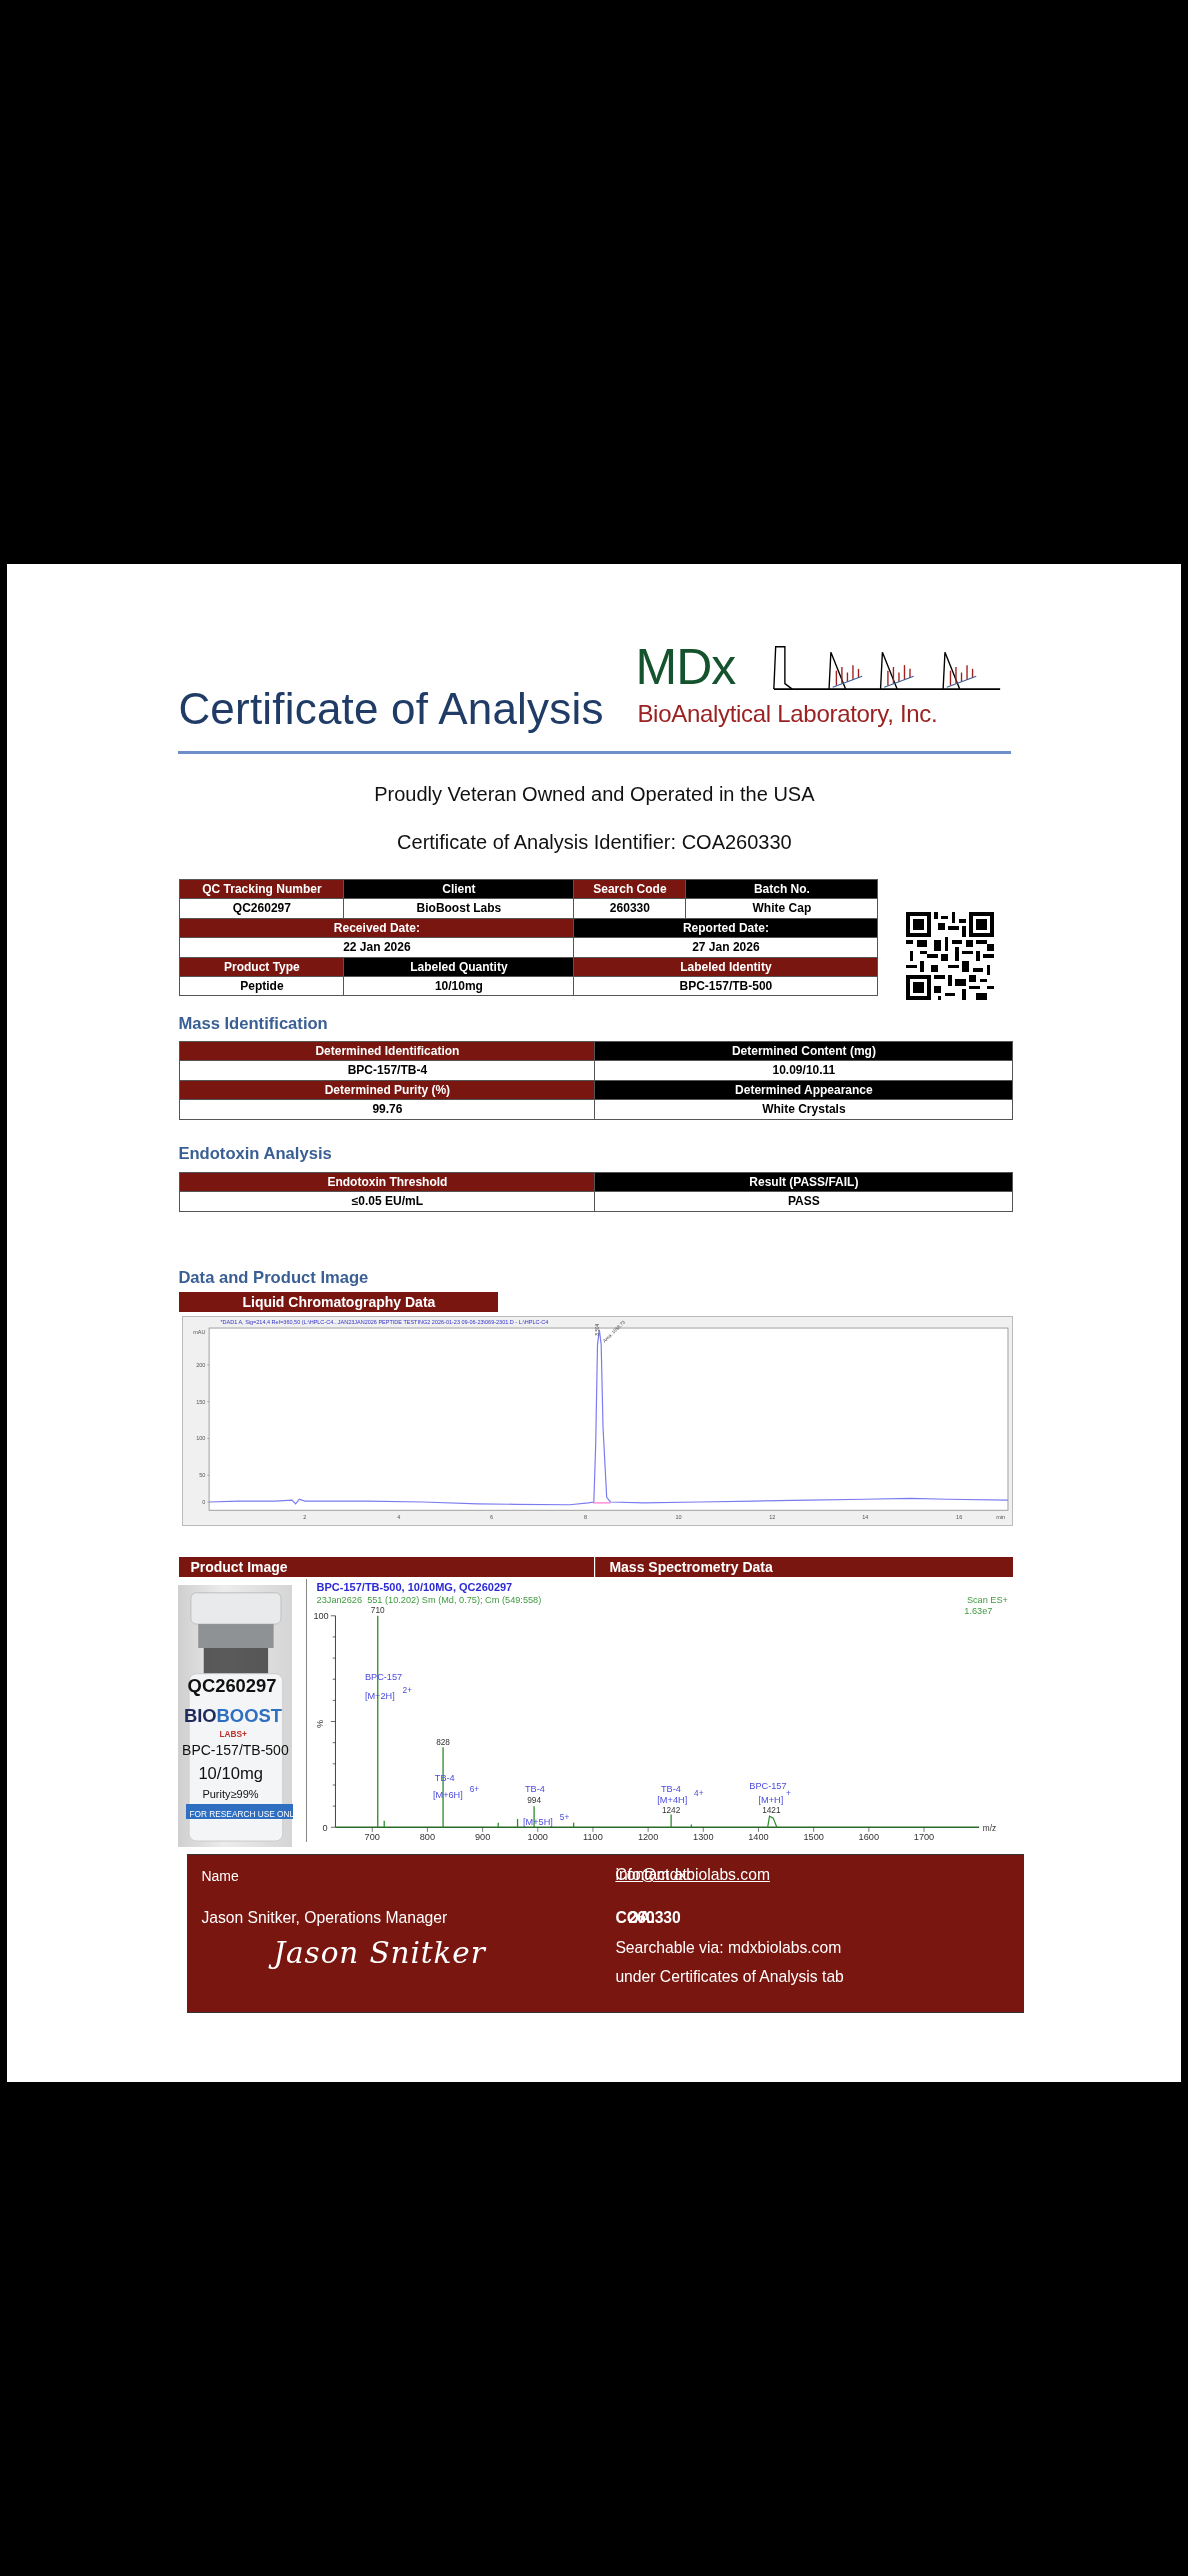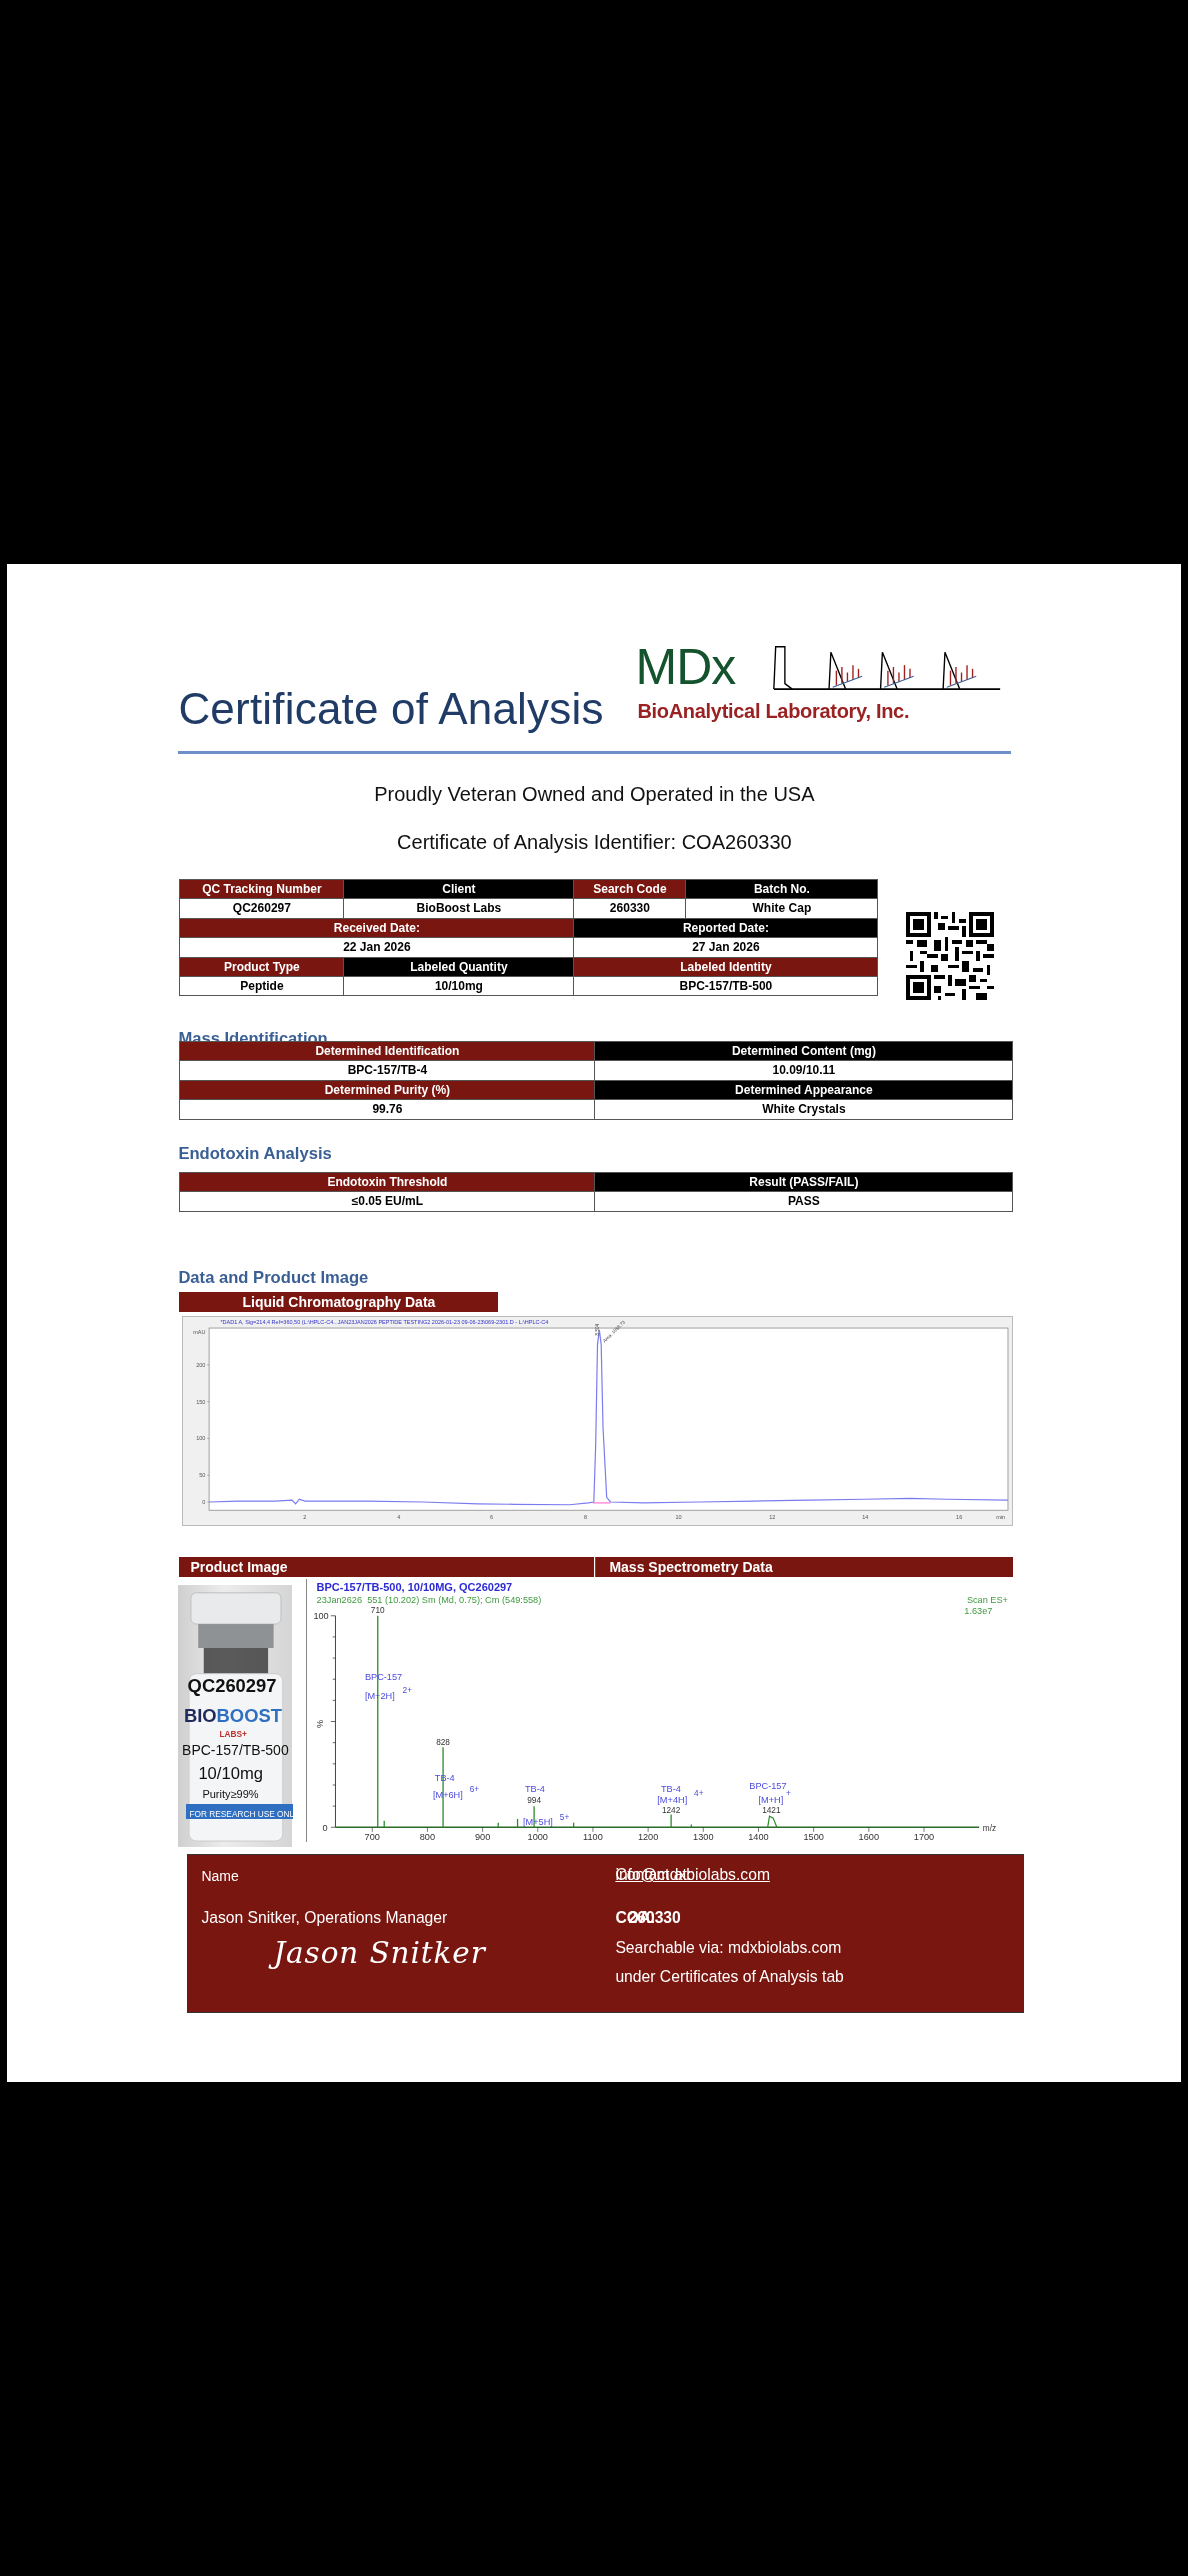--- a/index.html
+++ b/index.html
@@ -5,21 +5,21 @@
   html, body { margin:0; padding:0; }
   body { width:1188px; height:2576px; background:#000; position:relative; overflow:hidden;
          font-family:"Liberation Sans", sans-serif; }
   .page { position:absolute; left:7.4px; top:564px; width:1174px; height:1518px; background:#fff; }
   .abs { position:absolute; }
 
   
   .coa-title { position:absolute; left:171px; top:120px; font-size:44px; color:#1f3b66;
                font-family:"Liberation Sans", sans-serif; letter-spacing:0.2px; white-space:nowrap; }
   .logo-mdx { position:absolute; left:628px; top:74px; font-size:50px; color:#14532d; white-space:nowrap; letter-spacing:-0.9px; }
-  .logo-sub { position:absolute; left:630px; top:136px; font-size:20px; color:#9b2222; white-space:nowrap; font-weight:bold; letter-spacing:-0.3px; }
+  .logo-sub { position:absolute; left:630px; top:136px; font-size:24px; color:#9b2222; white-space:nowrap; font-weight:normal; letter-spacing:-0.3px; }
   .logo-graph { position:absolute; left:765px; top:79px; width:230px; height:48px; }
   .hr-line { position:absolute; left:171px; top:187px; width:833px; height:2.8px; background:#6f8fc8; }
 
   .tagline, .identifier { position:absolute; left:0; width:1174px; text-align:center; font-size:20px; color:#111; }
   .tagline { top:219px; }
   .identifier { top:267px; }
 
   
   table.grid { position:absolute; border-collapse:collapse; table-layout:fixed; font-family:"Liberation Sans", sans-serif; }
   table.grid td { border:0.9px solid #555; text-align:center; font-size:12px; font-weight:bold; height:18.4px; padding:0; line-height:18.4px; white-space:nowrap; overflow:hidden; }
@@ -177,21 +177,21 @@
         <rect x="8" y="21" width="2" height="2"></rect>
         <rect x="11" y="23" width="3" height="1"></rect>
         <rect x="16" y="22" width="1" height="3"></rect>
       <rect x="18" y="21" width="3" height="1"></rect>
         <rect x="20" y="23" width="3" height="2"></rect>
         <rect x="23" y="21" width="2" height="1"></rect>
         <rect x="9" y="24" width="1" height="1"></rect>
     </g>
   </svg>
 
-  <div class="section-title" style="top:450px;margin-top:15px;">Mass Identification</div>
+  <div class="section-title" style="top:450px;">Mass Identification</div>
   <table class="grid" style="left:172px; top:477px; width:833px;">
     <colgroup>
         <col style="width:415px">
         <col style="width:418px">
       </colgroup>
     <tbody>
         <tr>
       <td class="hr">Determined Identification</td>
       <td class="hb">Determined Content (mg)</td>
     </tr>

